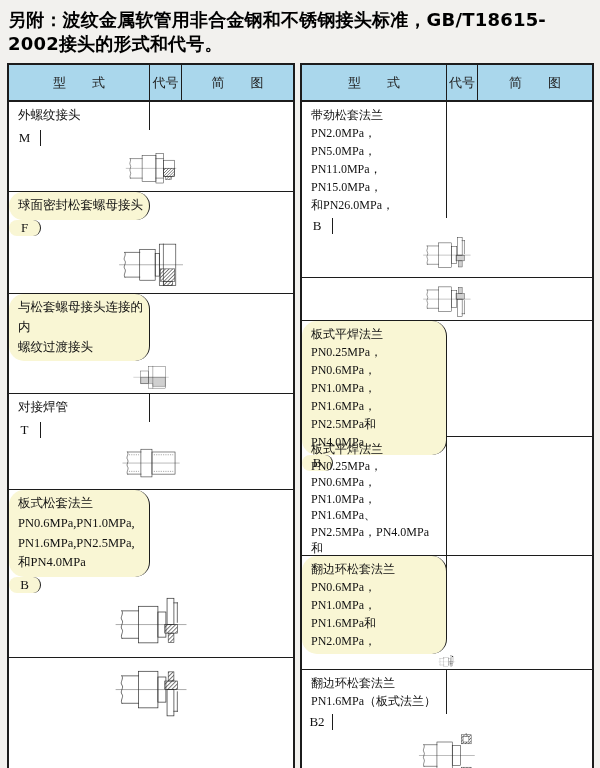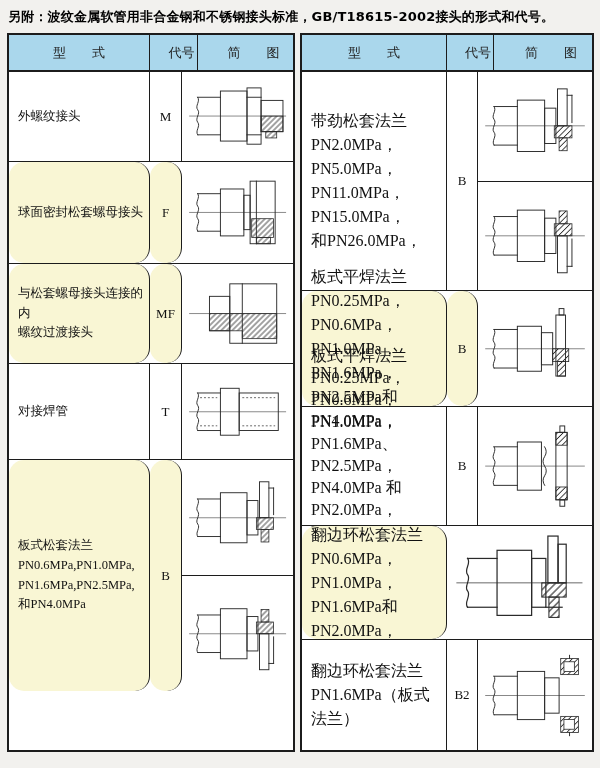--- a/index.html
+++ b/index.html
@@ -5,37 +5,37 @@
   html,body{margin:0;padding:0;}
   body{
     width:600px;height:768px;overflow:hidden;
     background:var(--page-bg,#f2f1ee);
     font-family:"Liberation Serif","DejaVu Serif",serif;
     color:#111;
   }
   .title{
     padding:8px 4px 7px 8px;
     font-family:"DejaVu Sans","Liberation Sans",sans-serif;
-    font-weight:bold;font-size:13px;letter-spacing:0.2px;color:#000;
+    font-weight:bold;font-size:18px;letter-spacing:0.2px;color:#000;
   }
   .tables{display:flex;gap:5px;margin-left:7px;}
   .tbl{border:2px solid var(--bd,#1c1c1c);background:#fff;box-sizing:border-box;}
   .tbl-left{width:288px;}
   .tbl-right{width:294px;}
   .row{display:flex;box-sizing:border-box;}
-  .row + .row{border-top:1px solid var(--bd,#1c1c1c);}
-  .row.header{background:var(--hdr,#aad7ec);border-bottom:1px solid var(--bd,#1c1c1c);gap:16px;}
+  .row + .row{border-top:1px solid var(--bd,#1c1c1c);flex-direction:column;}
+  .row.header{background:var(--hdr,#aad7ec);border-bottom:1px solid var(--bd,#1c1c1c);}
   .c{box-sizing:border-box;min-width:0;}
   .type{
     display:flex;align-items:center;
     padding:4px 6px 4px 9px;font-size:12.5px;line-height:1.58;
     white-space:pre-line;border-right:1px solid var(--bd,#1c1c1c);
   }
   .tbl-left .type{width:141px;}
-  .tbl-right .type{width:145px;font-size:16px;line-height:1.5;}
+  .tbl-right .type{width:145px;font-size:12px;line-height:1.5;}
   .row-r3 .type{line-height:1.38 !important;}
   .code{
     display:flex;align-items:center;justify-content:center;
     font-size:13px;border-right:1px solid var(--bd,#1c1c1c);
   }
   .tbl-left .code{width:32px;}
   .tbl-right .code{width:31px;}
   .diag{flex:1;display:flex;align-items:center;justify-content:center;background:#fff;overflow:hidden;}
   .diag.split{flex-direction:column;align-items:stretch;padding:0;}
   .sub{flex:1;display:flex;align-items:center;justify-content:center;overflow:hidden;}
@@ -108,21 +108,20 @@
             <rect x="90" y="82" width="18" height="8" fill="url(#h1)" stroke="#2a2a2a" stroke-width="1"></rect>
             <line x1="4" y1="50" x2="128" y2="50" stroke="#2a2a2a" stroke-width="0.7"></line>
           </svg>
         </div>
     </div>
 
 
     <div class="row hl" style="height:100px">
       <div class="c type">与松套螺母接头连接的内
 螺纹过渡接头</div>
-      <div class="c code">MF</div>
       <div class="c diag">
           <svg viewBox="0 0 132 100" preserveAspectRatio="xMidYMid meet" style="width:93%;height:90%">
             <defs>
               <pattern id="h3" width="5" height="5" patternUnits="userSpaceOnUse" patternTransform="rotate(45)">
   <line x1="2.5" y1="0" x2="2.5" y2="5" stroke="#2a2a2a" stroke-width="1.1"></line>
               </pattern>
             </defs>
             <rect x="30" y="28" width="26" height="44" stroke="#2a2a2a" stroke-width="1.2" fill="none" stroke-linecap="square"></rect>
      <rect x="56" y="12" width="60" height="76" stroke="#2a2a2a" stroke-width="1.2" fill="none" stroke-linecap="square"></rect>
      <line x1="72" y1="12" x2="72" y2="88" stroke="#2a2a2a" stroke-width="1.2" fill="none" stroke-linecap="square"></line>

